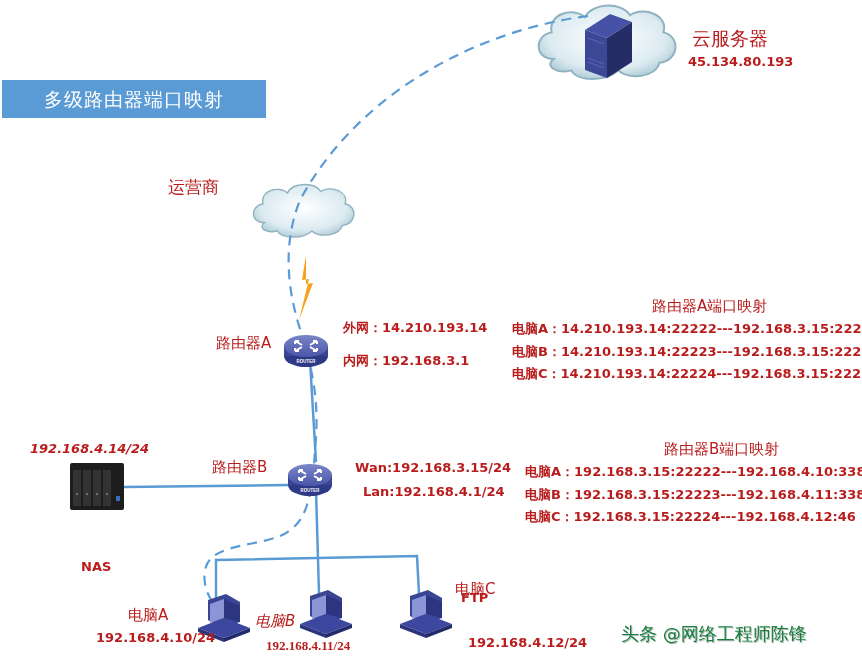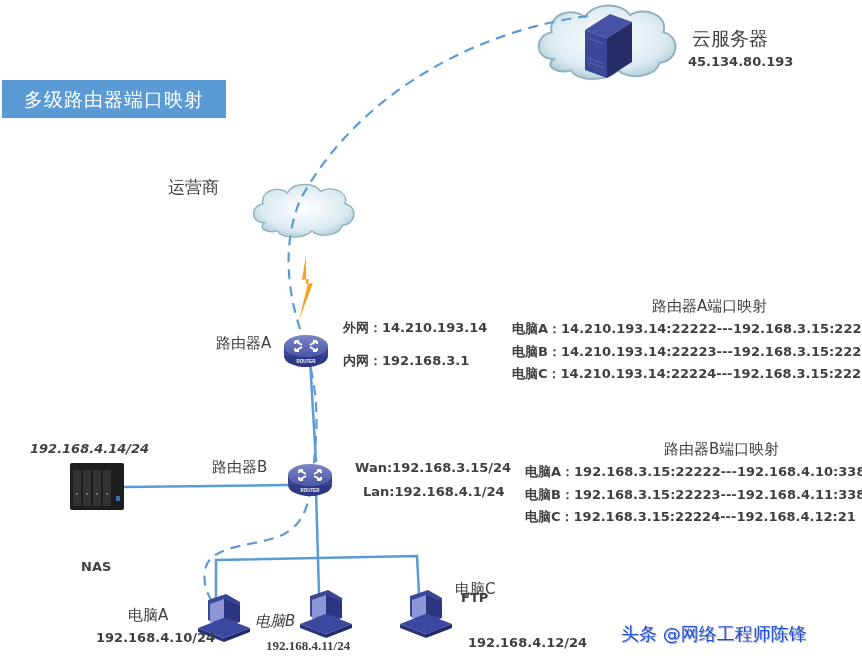--- a/index.html
+++ b/index.html
@@ -1,27 +1,27 @@
 <!DOCTYPE html>
 <html><head>
 <meta charset="utf-8">
 <style>
   html, body { margin: 0; padding: 0; background: #ffffff; }
   body { width: 862px; height: 664px; position: relative; overflow: hidden;
          font-family: "DejaVu Sans", "Liberation Sans", sans-serif; }
-  .lbl { position: absolute; color: #404040; white-space: nowrap; font-weight: bold; text-align: center; }
+  .lbl { position: absolute; color: #b91c1c; white-space: nowrap; font-weight: bold; text-align: center; }
   .cn  { font-weight: normal; }
-  #title-box { position: absolute; left: 2px; top: 80px; width: 224px; height: 38px;
+  #title-box { position: absolute; left: 2px; top: 80px; width: 264px; height: 38px;
                background: #5b9bd5; color: #fff; font-size: 19px; line-height: 38px;
                text-align: center; font-weight: normal; letter-spacing: 1px; }
   #diagram { position: absolute; left: 0; top: 0; }
   .map-title { font-size: 15px; }
   .map-row { font-size: 13px; }
   .ip { font-size: 13px; }
-  #watermark { position: absolute; left: 621px; top: 622px; font-size: 18px; color: #1d4ed8;
+  #watermark { position: absolute; left: 621px; top: 622px; font-size: 18px; color: #15803d;
                font-weight: normal; white-space: nowrap; text-shadow: 1px 1px 0 #bbb; }
 </style>
 </head>
 <body>
 
 <svg id="diagram" width="862" height="664" viewBox="0 0 862 664">
   <defs>
     <radialGradient id="cloudGrad" cx="50%" cy="45%" r="60%">
       <stop offset="0%" stop-color="#ffffff"></stop>
       <stop offset="70%" stop-color="#dcebf1"></stop>
@@ -135,15 +135,15 @@
 <div class="lbl ip" style="left:436px;top:635px;margin-left:32px;">192.168.4.12/24</div>
 
 <div class="lbl map-title cn" style="left:652px;top:297px;">路由器A端口映射</div>
 <div class="lbl map-row" style="left:512px;top:320px;">电脑A：14.210.193.14:22222---192.168.3.15:22222</div>
 <div class="lbl map-row" style="left:512px;top:343px;">电脑B：14.210.193.14:22223---192.168.3.15:22223</div>
 <div class="lbl map-row" style="left:512px;top:365px;">电脑C：14.210.193.14:22224---192.168.3.15:22224</div>
 
 <div class="lbl map-title cn" style="left:664px;top:440px;">路由器B端口映射</div>
 <div class="lbl map-row" style="left:525px;top:463px;">电脑A：192.168.3.15:22222---192.168.4.10:3389</div>
 <div class="lbl map-row" style="left:525px;top:486px;">电脑B：192.168.3.15:22223---192.168.4.11:3389</div>
-<div class="lbl map-row" style="left:525px;top:508px;">电脑C：192.168.3.15:22224---192.168.4.12:21</div>
+<div class="lbl map-row" style="left:525px;top:508px;">电脑C：192.168.3.15:22224---192.168.4.12:46</div>
 
 <div id="watermark">头条 @网络工程师陈锋</div>
 
 </body></html>

